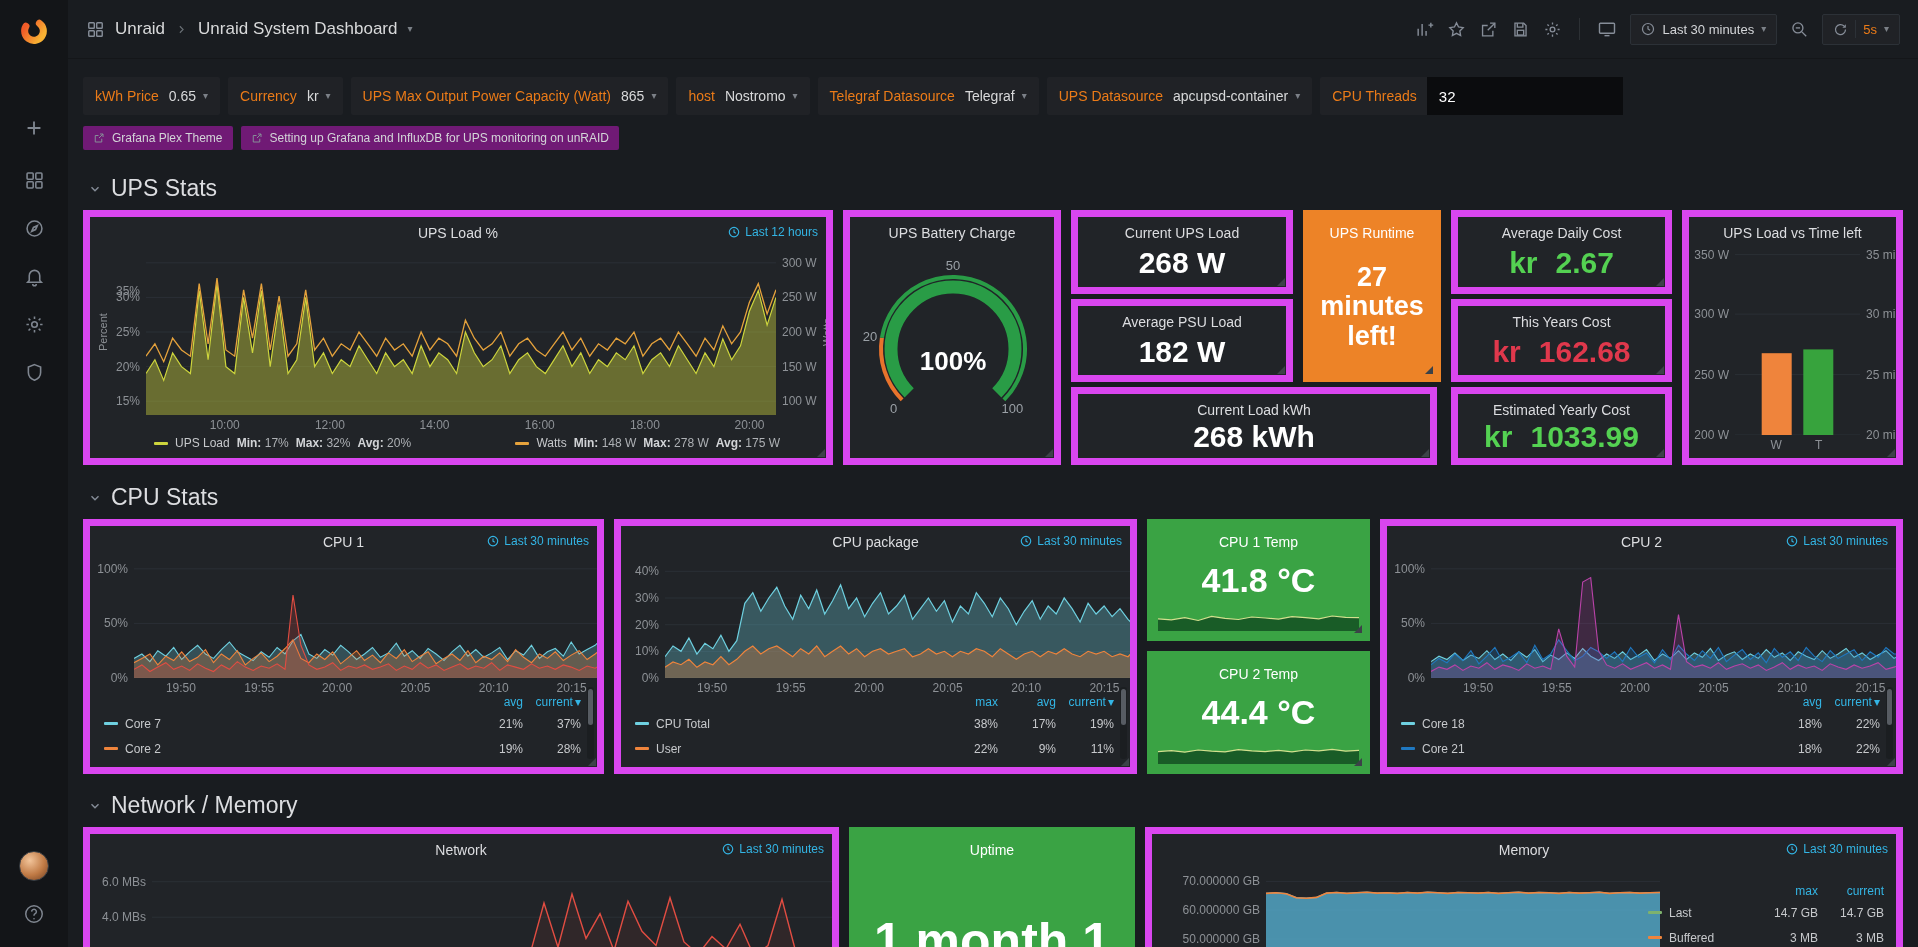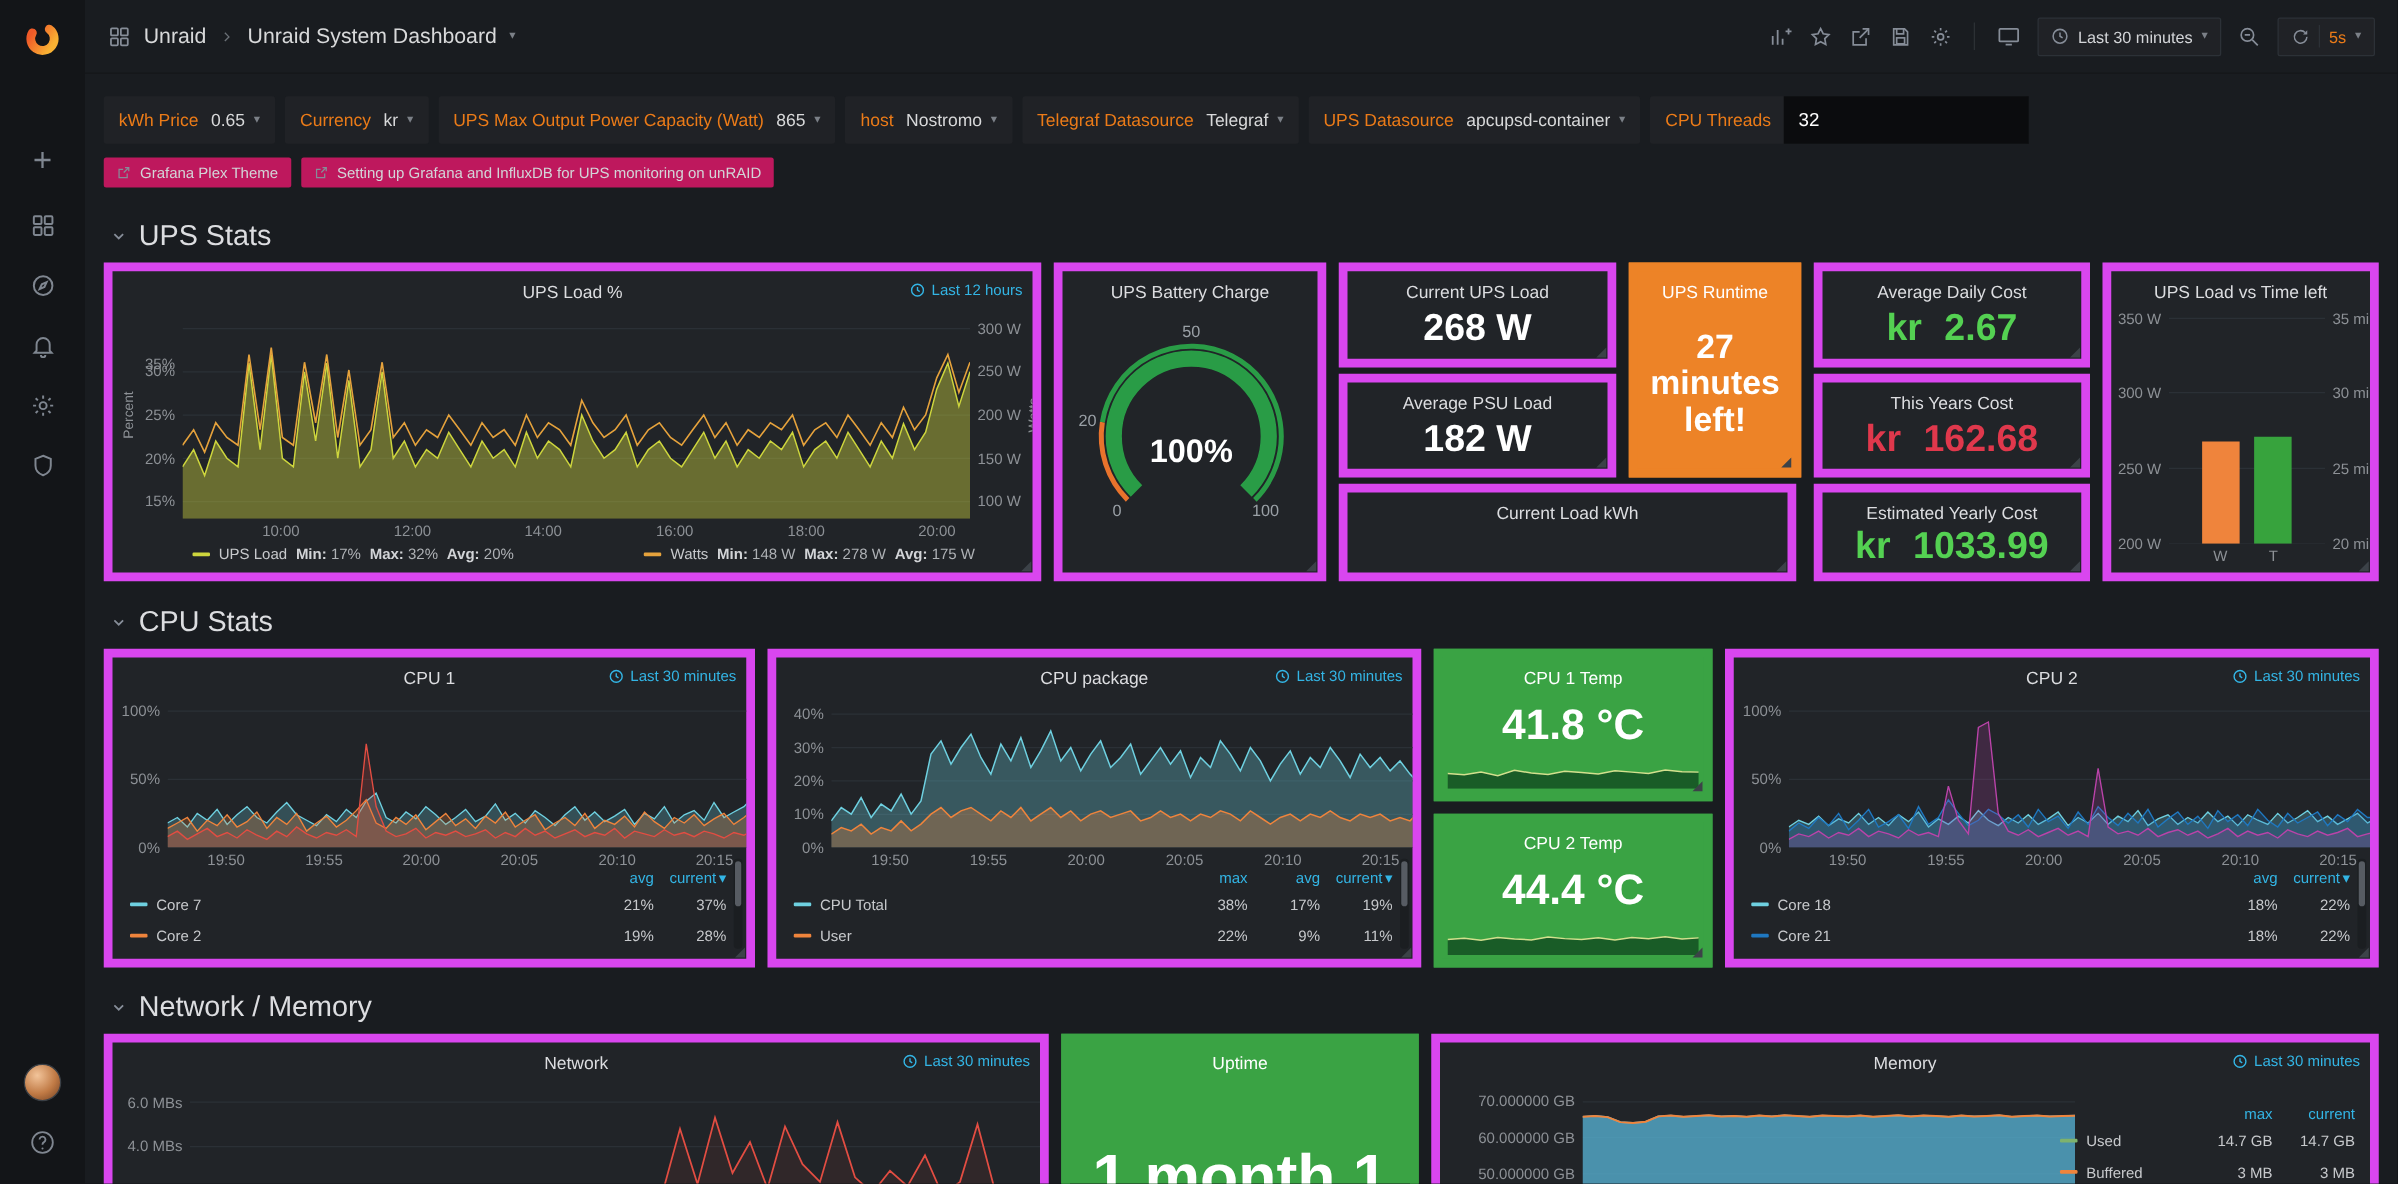--- a/index.html
+++ b/index.html
@@ -23,21 +23,21 @@
   .orange-text{color:#eb7b18}
   .caret{color:#7b8087;font-size:10px;line-height:1}
   
   #vars{position:absolute;left:83px;top:77px;display:flex;gap:8px;align-items:center}
   .pill{display:flex;align-items:center;height:38px;background:#202226;border-radius:2px;padding:0 12px;gap:10px;font-size:14px;white-space:nowrap}
   .pill .vlabel{color:#eb7b18}
   .pill .vvalue{color:#d8d9da;display:flex;align-items:center;gap:7px}
   .pill.input-pill{padding:0 0 0 12px}
   .var-input{width:196px;height:38px;background:#0b0c0e;border:none;outline:none;color:#fff;font-size:15px;padding:0 12px;font-family:"Liberation Sans",sans-serif}
   #links{position:absolute;left:83px;top:126px;display:flex;gap:8px}
-  .link-pill{height:24px;background:#be185d;display:flex;align-items:center;gap:7px;padding:0 10px;font-size:12px;color:#d3d5d8;border-radius:2px}
+  .link-pill{height:24px;background:#701a75;display:flex;align-items:center;gap:7px;padding:0 10px;font-size:12px;color:#d3d5d8;border-radius:2px}
   
   .section-header{position:absolute;display:flex;align-items:center;gap:9px;font-size:23px;font-weight:500;color:#dcdde0}
   
   .panel{position:absolute;background:#212428;overflow:hidden;border:7px solid #d946ef}
   .panel::after{content:"";position:absolute;right:1px;bottom:1px;border-left:8px solid transparent;border-bottom:8px solid #3c4248}
   .p-header{position:relative;height:28px;display:flex;align-items:center;justify-content:center;font-size:14px;font-weight:500;color:#dcdde0;padding-top:4px}
   .time-ind{position:absolute;right:8px;top:50%;transform:translateY(-42%);display:flex;align-items:center;gap:5px;color:#33b5e5;font-size:12px;font-weight:400}
   .panel.green{background:#3aa344;border-color:#3aa344}
   .panel.green .p-header{color:#fff}
   .panel.orange{background:#ed8327;border-color:#ed8327}
@@ -434,20 +434,23 @@
         <span data-interactable="true">Average PSU Load</span>
       </div>
     <div class="stat-body">
         <span class="stat-value" data-interactable="false">182 W</span>
       </div>
   </div>
   <div class="panel" style="left:1071px;top:387px;width:366px;height:78px" data-interactable="false">
     <div class="p-header">
         <span data-interactable="true">Current Load kWh</span>
       </div>
+    <div class="stat-body">
+        <span class="stat-value" data-interactable="false">268 kWh</span>
+      </div>
   </div>
 
   <div class="panel orange" style="left:1303px;top:210px;width:138px;height:172px" data-interactable="false">
     <div class="p-header">
         <span data-interactable="true">UPS Runtime</span>
       </div>
     <div class="stat-body">
         <span class="runtime-value" data-interactable="false">27 minutes left!</span>
       </div>
   </div>
@@ -819,21 +822,21 @@
           </svg>
       </div>
     </div>
     <div class="mem-legend" data-interactable="false">
       <div class="lhead">
         <span class="lh" data-interactable="true">max</span>
         <span class="lh" data-interactable="true">current</span>
       </div>
       <div class="lrow" data-interactable="false">
         <span class="marker" data-interactable="false" style="background: rgb(126, 178, 109);"></span>
-        <span class="lname" data-interactable="true">Used</span>
+        <span class="lname" data-interactable="true">Last</span>
         <span class="spacer"></span>
         <span class="lv" data-interactable="false">14.7 GB</span>
         <span class="lv" data-interactable="false">14.7 GB</span>
       </div>
       <div class="lrow" data-interactable="false">
         <span class="marker" data-interactable="false" style="background: rgb(239, 132, 60);"></span>
         <span class="lname" data-interactable="true">Buffered</span>
         <span class="spacer"></span>
         <span class="lv" data-interactable="false">3 MB</span>
         <span class="lv" data-interactable="false">3 MB</span>

